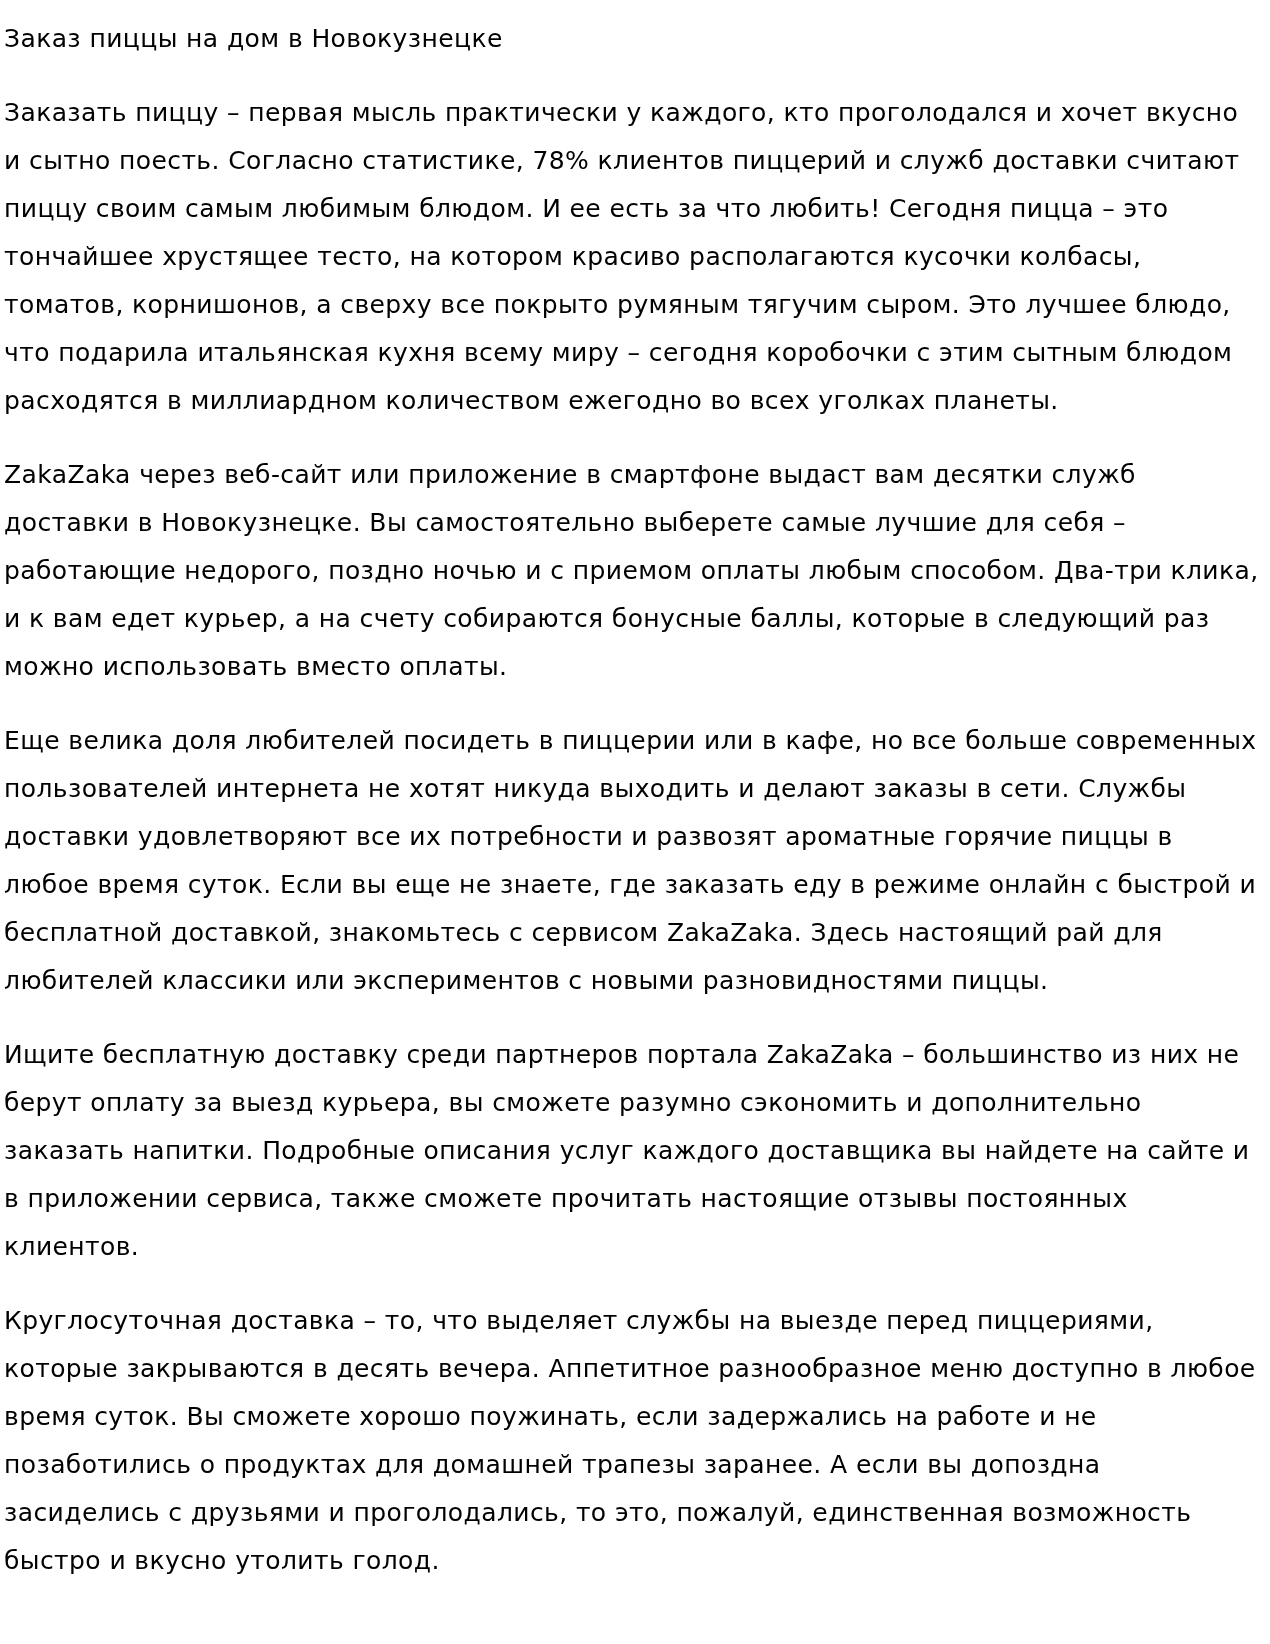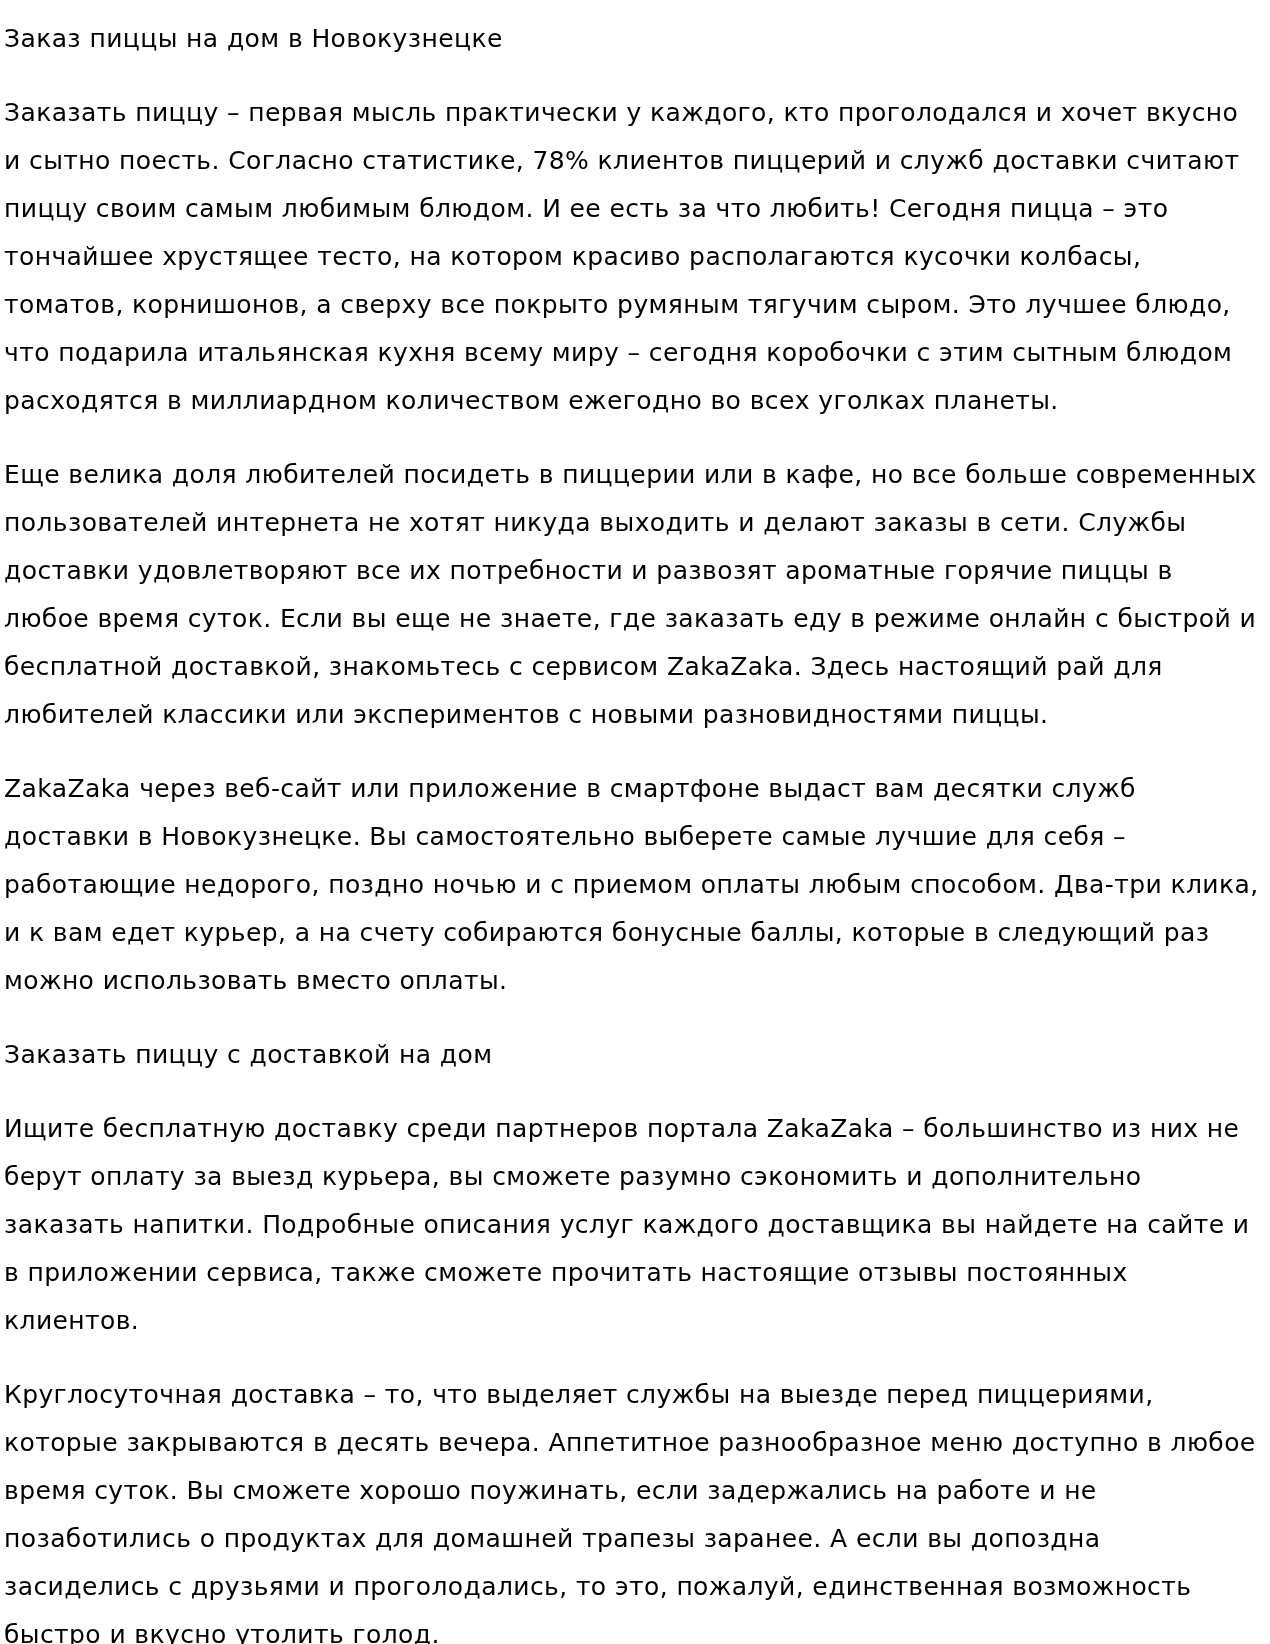--- a/index.html
+++ b/index.html
@@ -47,34 +47,33 @@
     <h1 class="block">Заказ пиццы на дом в Новокузнецке</h1>
 
     <p class="block">Заказать пиццу – первая мысль практически у каждого, кто проголодался и хочет вкусно
 и сытно поесть. Согласно статистике, 78% клиентов пиццерий и служб доставки считают
 пиццу своим самым любимым блюдом. И ее есть за что любить! Сегодня пицца – это
 тончайшее хрустящее тесто, на котором красиво располагаются кусочки колбасы,
 томатов, корнишонов, а сверху все покрыто румяным тягучим сыром. Это лучшее блюдо,
 что подарила итальянская кухня всему миру – сегодня коробочки с этим сытным блюдом
 расходятся в миллиардном количеством ежегодно во всех уголках планеты.</p>
 
+    <p class="block">ZakaZaka через веб-сайт или приложение в смартфоне выдаст вам десятки служб
+доставки в Новокузнецке. Вы самостоятельно выберете самые лучшие для себя –
+работающие недорого, поздно ночью и с приемом оплаты любым способом. Два-три клика,
+и к вам едет курьер, а на счету собираются бонусные баллы, которые в следующий раз
+можно использовать вместо оплаты.</p>
+
     <p class="block">Еще велика доля любителей посидеть в пиццерии или в кафе, но все больше современных
 пользователей интернета не хотят никуда выходить и делают заказы в сети. Службы
 доставки удовлетворяют все их потребности и развозят ароматные горячие пиццы в
 любое время суток. Если вы еще не знаете, где заказать еду в режиме онлайн с быстрой и
 бесплатной доставкой, знакомьтесь с сервисом ZakaZaka. Здесь настоящий рай для
 любителей классики или экспериментов с новыми разновидностями пиццы.</p>
 
-    <p class="block">ZakaZaka через веб-сайт или приложение в смартфоне выдаст вам десятки служб
-доставки в Новокузнецке. Вы самостоятельно выберете самые лучшие для себя –
-работающие недорого, поздно ночью и с приемом оплаты любым способом. Два-три клика,
-и к вам едет курьер, а на счету собираются бонусные баллы, которые в следующий раз
-можно использовать вместо оплаты.</p>
-
-    <h2 class="block">Заказать пиццу с доставкой на дом</h2>
 
     <p class="block">Ищите бесплатную доставку среди партнеров портала ZakaZaka – большинство из них не
 берут оплату за выезд курьера, вы сможете разумно сэкономить и дополнительно
 заказать напитки. Подробные описания услуг каждого доставщика вы найдете на сайте и
 в приложении сервиса, также сможете прочитать настоящие отзывы постоянных
 клиентов.</p>
 
     <p class="block">Круглосуточная доставка – то, что выделяет службы на выезде перед пиццериями,
 которые закрываются в десять вечера. Аппетитное разнообразное меню доступно в любое
 время суток. Вы сможете хорошо поужинать, если задержались на работе и не

